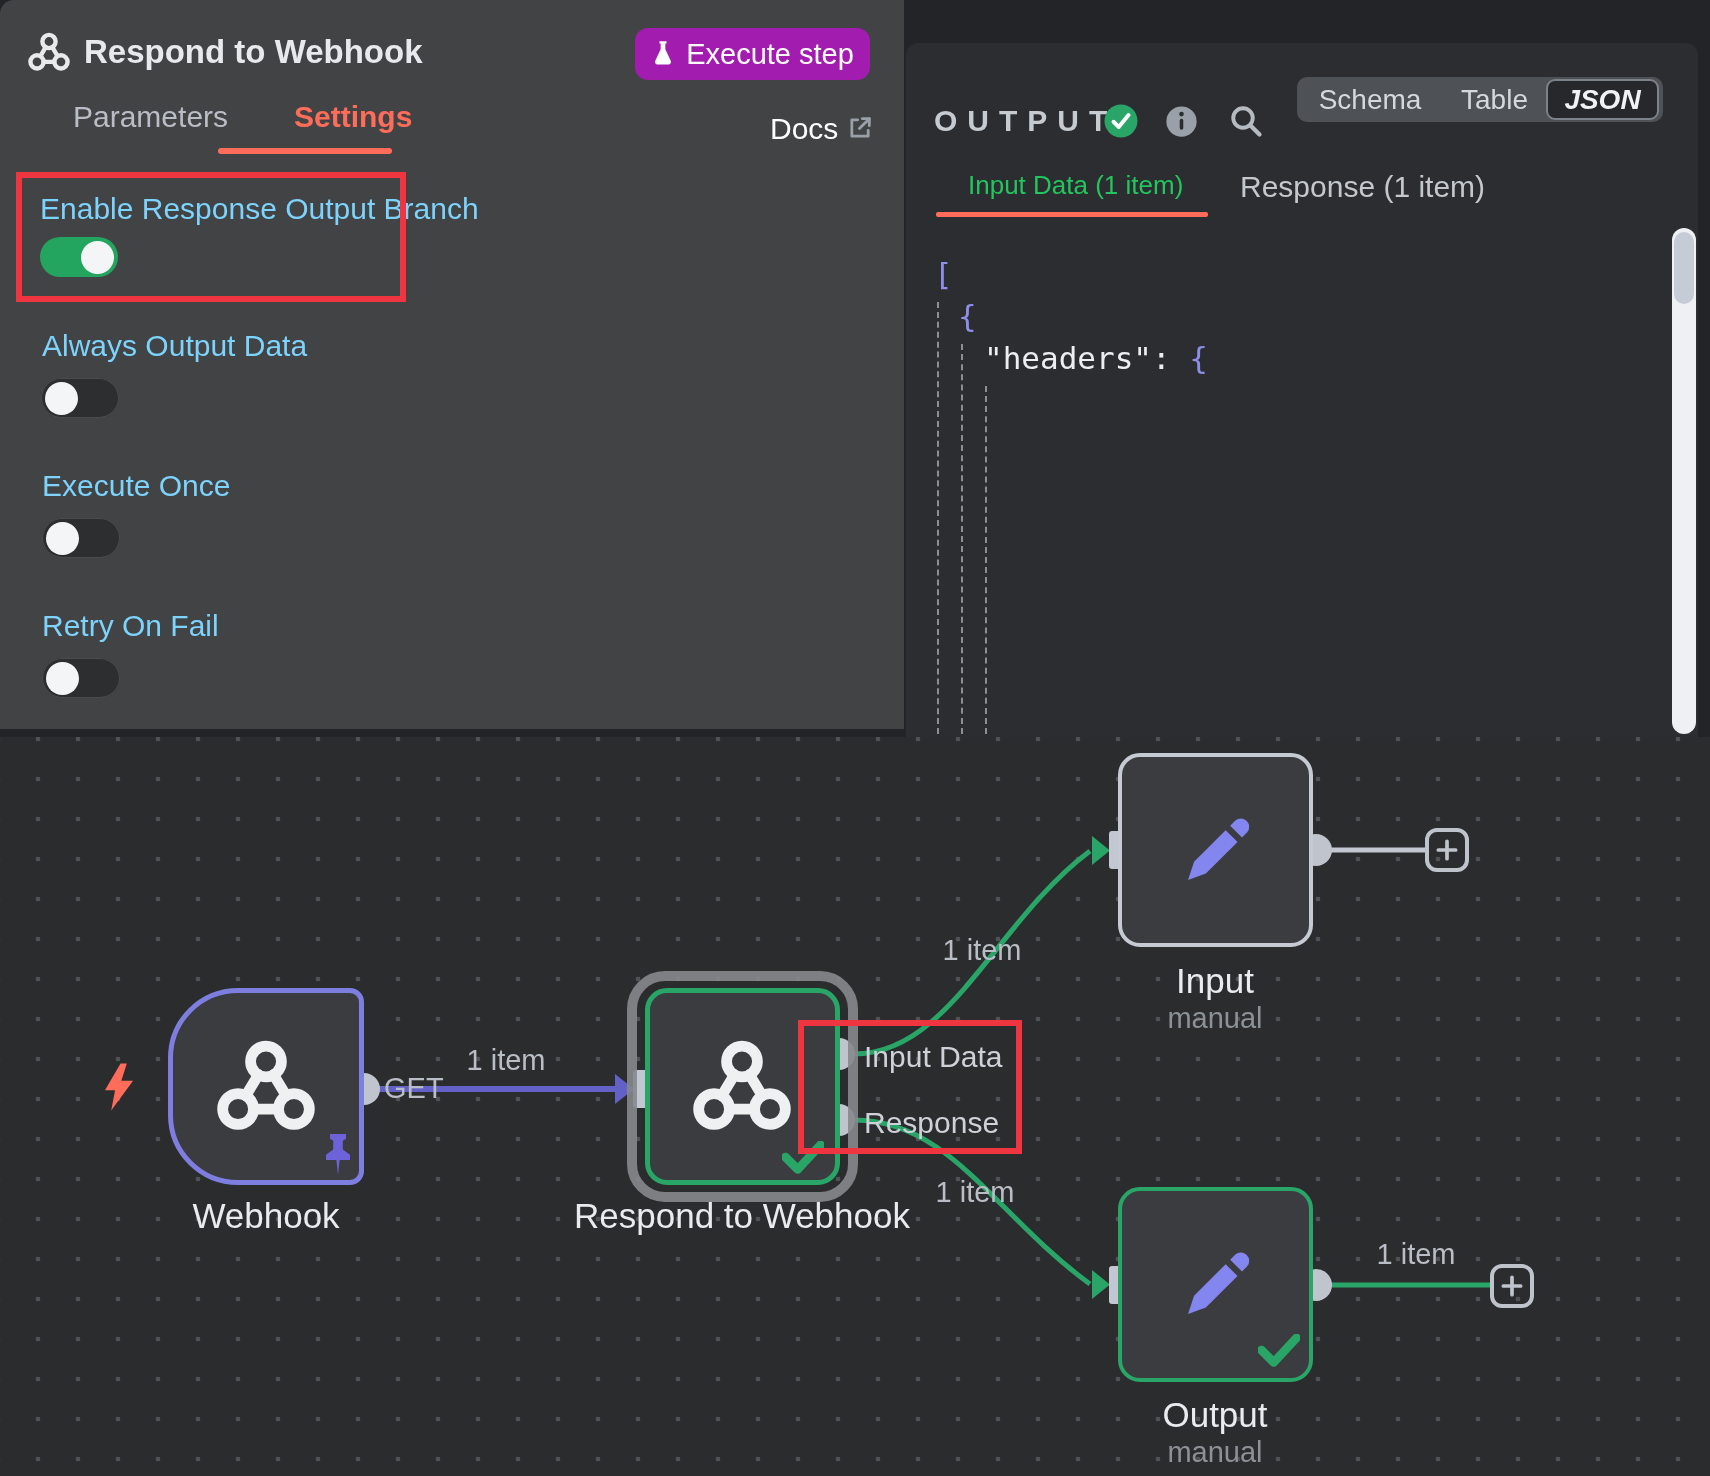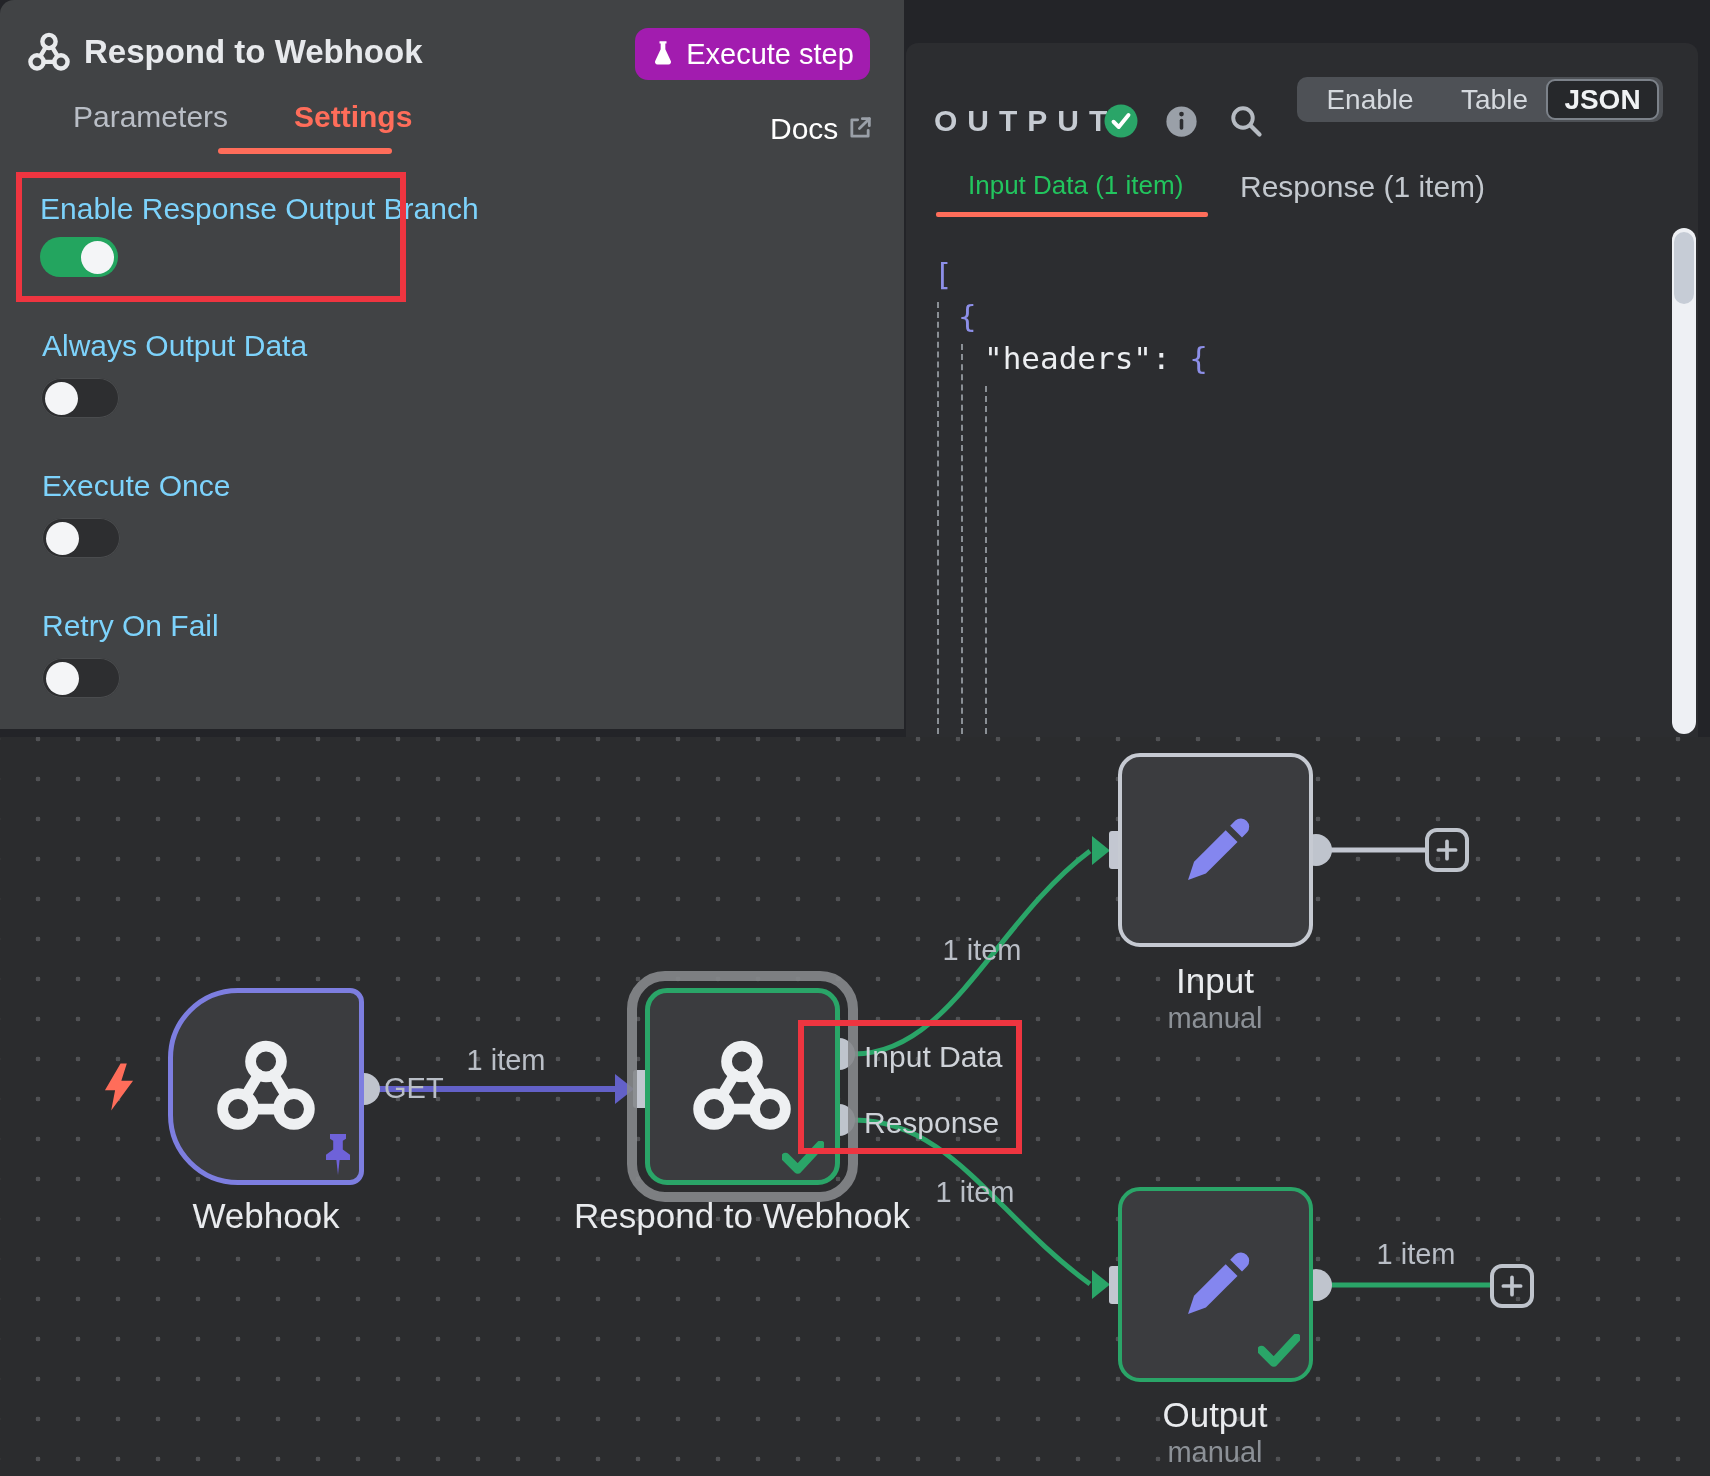--- a/index.html
+++ b/index.html
@@ -30,21 +30,21 @@
   .toggle.on .knob{right:4px;}
   .toggle.off .knob{left:4px;}
   .hl-box{border:6px solid #ee3540;background:transparent;pointer-events:none;z-index:40;}
   
   .out-title{left:934px;top:104px;font-size:30px;font-weight:700;letter-spacing:10px;color:#c6cbd2;}
   .seg-ctrl{left:1297px;top:77px;width:366px;height:45px;background:#4e5156;border-radius:10px;
             display:flex;align-items:center;}
   .seg{font-size:28px;color:#d5d9de;text-align:center;cursor:pointer;}
   .seg-pill{height:41px;width:113px;margin:2px 2px 2px 0;background:#26282b;border:2px solid #7c828a;
             border-radius:9px;display:flex;align-items:center;justify-content:center;
-            font-size:28px;font-weight:600;color:#f0f2f4;box-sizing:border-box;cursor:pointer;}
+            font-size:28px;font-weight:600;color:#f0f2f4;box-sizing:border-box;cursor:pointer;font-style:italic;}
   .rtab-active{left:968px;top:170px;font-size:26px;font-weight:500;color:#22c55e;white-space:nowrap;cursor:pointer;}
   .rtab-underline{left:936px;top:212px;width:272px;height:5px;background:#ff6d5a;border-radius:2px;}
   .rtab{left:1240px;top:170px;font-size:30px;color:#c3c8ce;white-space:nowrap;cursor:pointer;}
   .mono{font-family:"DejaVu Sans Mono","Liberation Mono",monospace;font-size:31px;white-space:pre;}
   .json-purple{color:#8d8fe8;}
   .json-white{color:#eceef1;}
   .guide{border-left:2px dashed #9ba1a7;opacity:.85;width:0;}
   .scroll-track{left:1672px;top:228px;width:24px;height:506px;background:#eef0f4;border-radius:12px;}
   .scroll-thumb{left:1674px;top:232px;width:20px;height:72px;background:#c6ccd6;border-radius:10px;}
   
@@ -241,21 +241,21 @@
     <circle cx="12" cy="12" r="11" fill="#9aa0a8"></circle>
     <rect x="10.7" y="10" width="2.6" height="8" rx="1.3" fill="#2c2d30"></rect>
     <circle cx="12" cy="6.6" r="1.7" fill="#2c2d30"></circle>
   </svg>
   <svg class="abs" style="left:1228px;top:103px;" width="36" height="36" viewBox="0 0 24 24">
     <circle cx="10" cy="10" r="6.5" stroke="#b6bbc2" stroke-width="2.6" fill="none"></circle>
     <path d="M15 15 L21 21" stroke="#b6bbc2" stroke-width="2.8" stroke-linecap="round"></path>
   </svg>
 
   <div class="abs seg-ctrl">
-    <div class="seg" style="width:146px;">Enable</div>
+    <div class="seg" style="width:146px;">Schema</div>
     <div class="seg" style="width:103px;">Table</div>
     <div class="seg-pill">JSON</div>
   </div>
 
   <div class="abs rtab-active">Input Data (1 item)</div>
   <div class="abs rtab-underline"></div>
   <div class="abs rtab">Response (1 item)</div>
 
   <div class="abs mono json-purple" style="left:934px;top:256px;">[</div>
   <div class="abs mono json-purple" style="left:958px;top:298px;">{</div>

